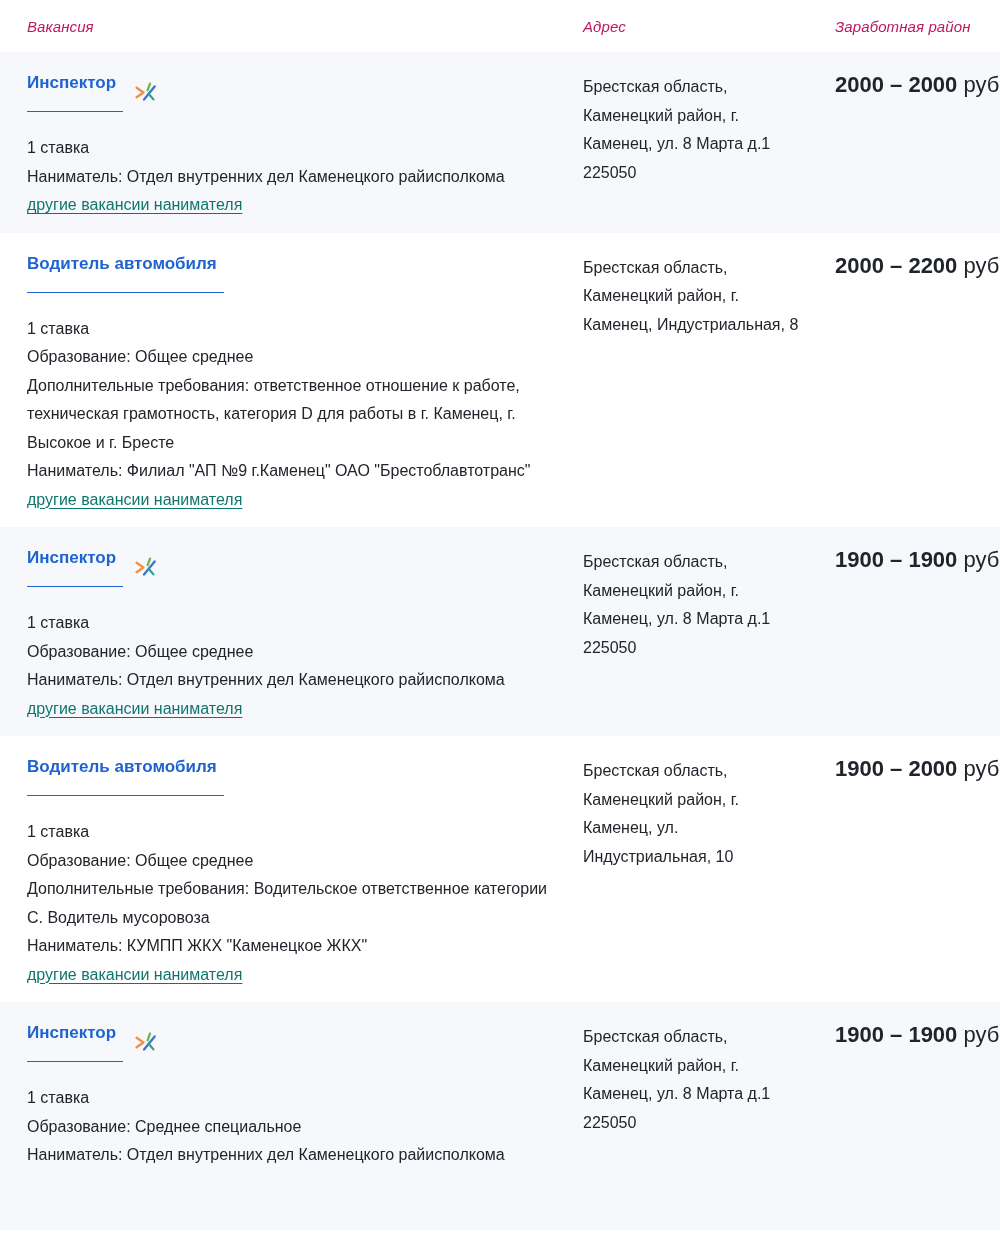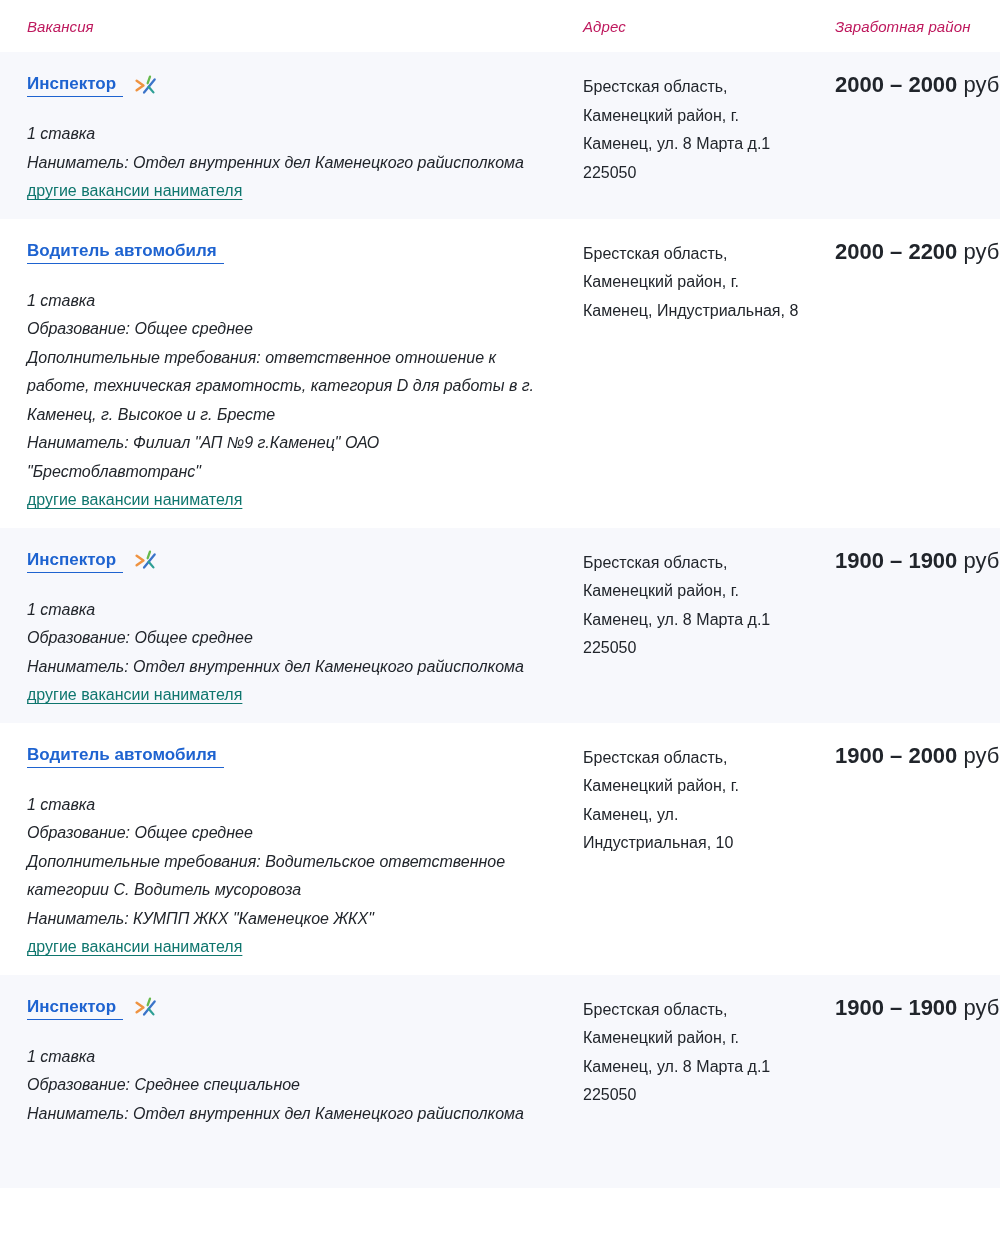--- a/index.html
+++ b/index.html
@@ -36,25 +36,25 @@
     margin: 2px 0 22px 0;
     min-height: 26px;
   }
   .vac-link {
     color: #1E63D0;
     font-size: 17px;
     font-weight: 700;
     line-height: 21px;
     text-decoration: none;
     border-bottom: 1.5px solid #1E63D0;
-    padding: 0 7px 2px 0;
+    padding: 0 7px 18px 0;
     cursor: pointer;
   }
   .details { font-size: 16px; line-height: 28.5px; }
-  .detail-line { min-height: 28.5px; font-style: italic; }
+  .detail-line { min-height: 28.5px; }
   .more-link {
     display: inline-block;
     color: #0f766e;
     font-size: 16px;
     line-height: 28.5px;
     text-decoration: underline;
     text-decoration-thickness: 1px;
     text-underline-offset: 3px;
     cursor: pointer;
   }

